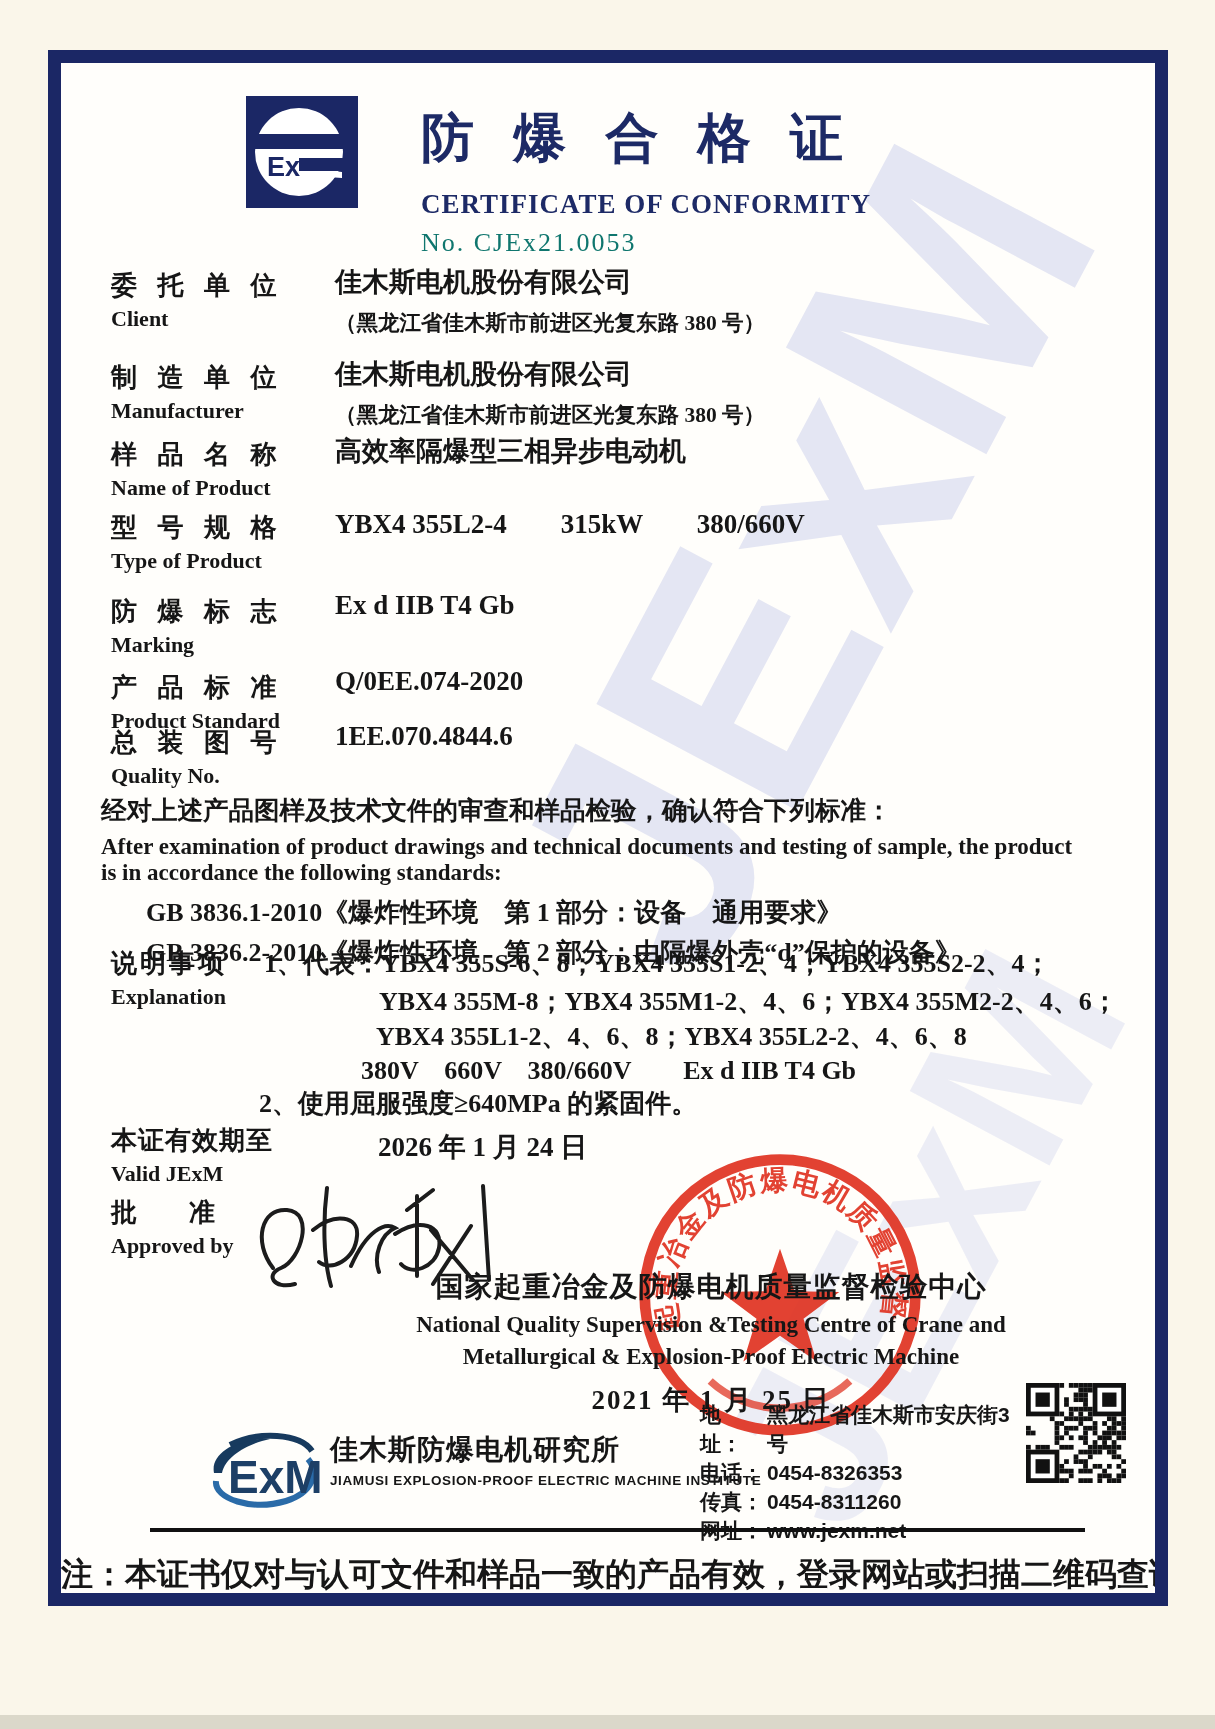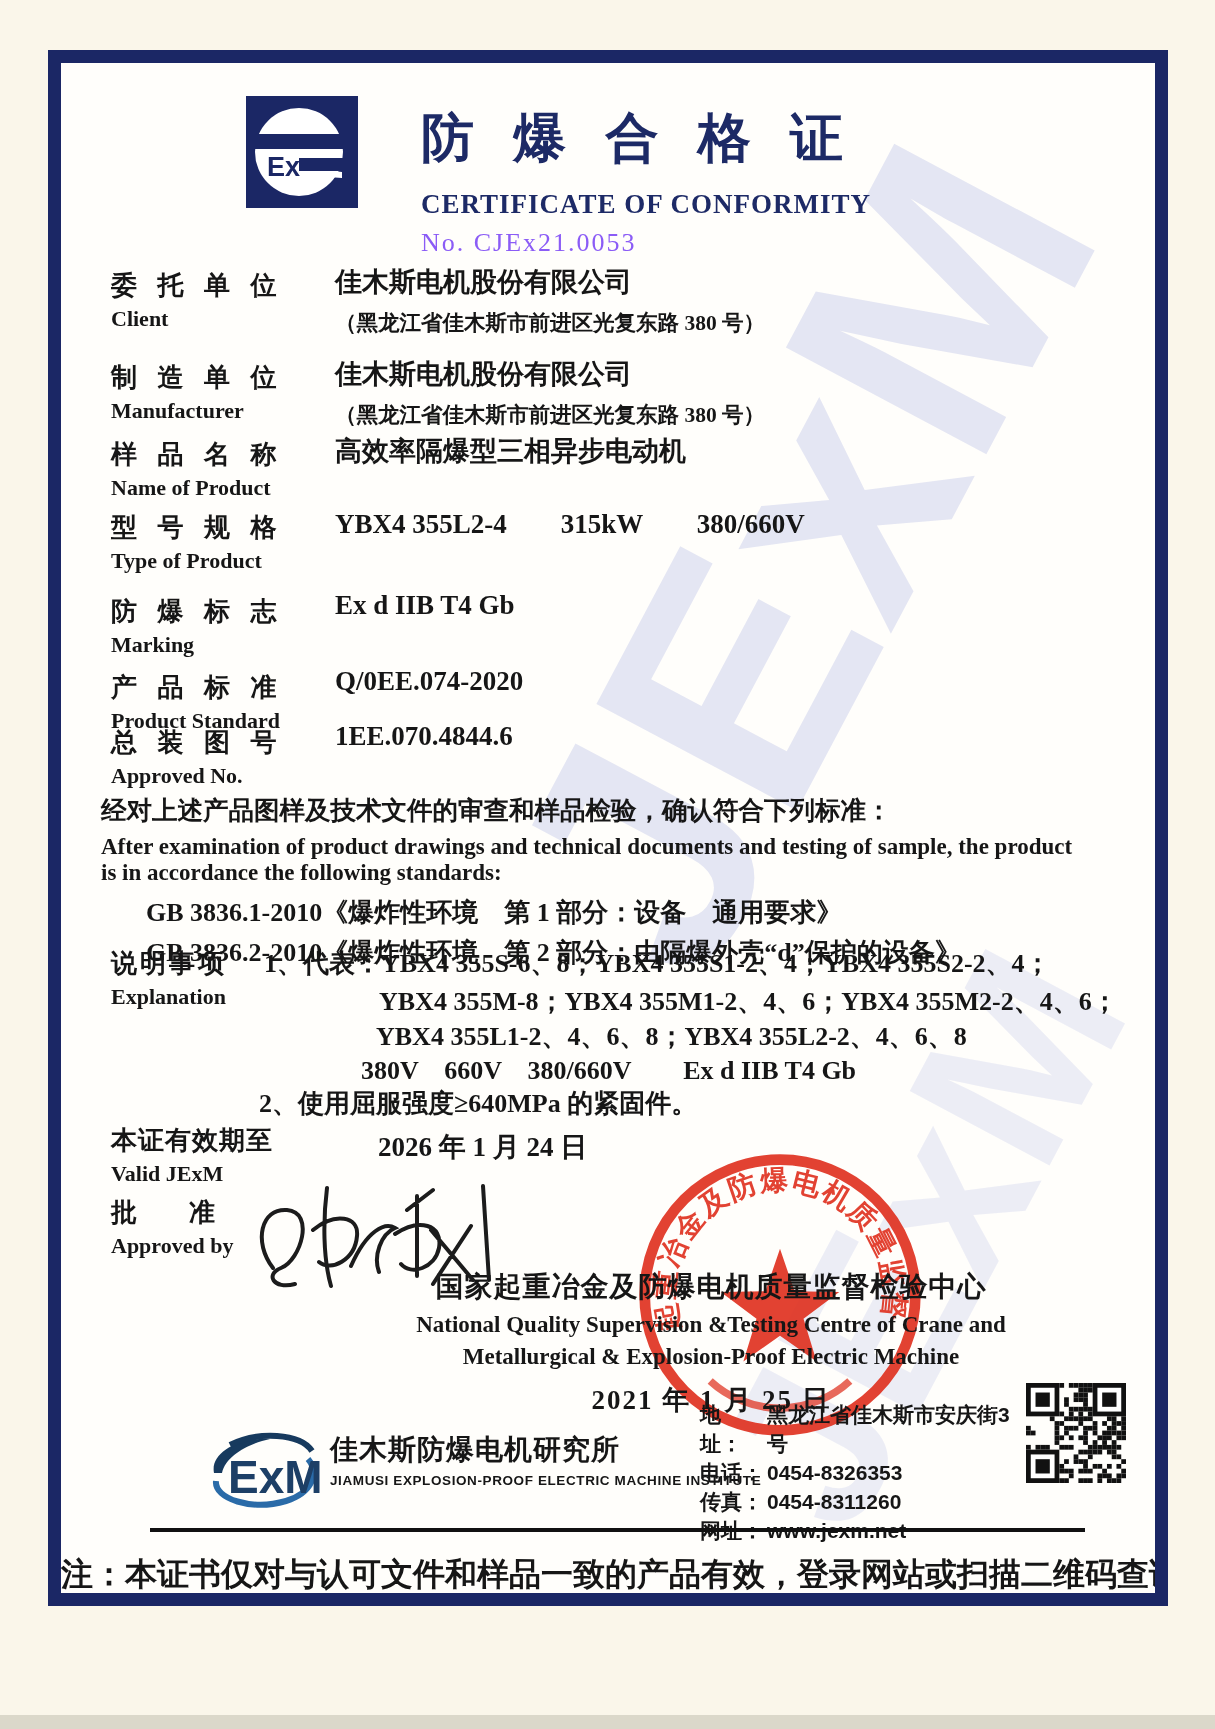--- a/index.html
+++ b/index.html
@@ -14,21 +14,21 @@
   .wm1{left:310px;top:330px;font-size:330px;transform:rotate(-62deg);opacity:.65;}
   .wm2{left:560px;top:1060px;font-size:230px;transform:rotate(-62deg);opacity:.45;}
 
   .abs{position:absolute;z-index:2;}
 
   
   .exlogo{left:185px;top:33px;width:112px;height:112px;}
   .titleblock{left:360px;top:40px;width:470px;text-align:left;}
   .title-cn{font-size:53px;font-weight:bold;color:#1d2a66;letter-spacing:13px;white-space:nowrap;}
   .title-en{font-size:27px;font-weight:bold;color:#1d2a66;letter-spacing:1px;margin-top:14px;white-space:nowrap;}
-  .cert-no{font-size:26px;color:#8b5cf6;margin-top:8px;letter-spacing:2px;margin-right:60px;white-space:nowrap;}
+  .cert-no{font-size:26px;color:#0f766e;margin-top:8px;letter-spacing:2px;margin-right:60px;white-space:nowrap;}
 
   
   .frow{left:50px;width:1010px;}
   .flabel-cn{font-size:26px;font-weight:bold;letter-spacing:7px;white-space:nowrap;}
   .flabel-en{font-size:22px;font-weight:bold;margin-top:3px;white-space:nowrap;}
   .fval{position:absolute;left:224px;top:-4px;width:780px;}
   .fval-main{font-size:27px;font-weight:bold;white-space:nowrap;}
   .fval-sub{font-size:21.5px;font-weight:600;margin-top:8px;white-space:nowrap;}
 
   .stmt-cn{font-size:25.5px;font-weight:bold;white-space:nowrap;}
@@ -120,21 +120,21 @@
     </div>
     <div class="abs frow" style="top:607px">
       <div class="flabel-cn">产 品 标 准</div>
       <div class="flabel-en">Product Standard</div>
       <div class="fval">
           <div class="fval-main">Q/0EE.074-2020</div>
         </div>
     </div>
     <div class="abs frow" style="top:662px">
       <div class="flabel-cn">总 装 图 号</div>
-      <div class="flabel-en">Approved No.</div>
+      <div class="flabel-en">Quality No.</div>
       <div class="fval">
           <div class="fval-main">1EE.070.4844.6</div>
         </div>
     </div>
 
     <div class="abs" style="left:40px;top:730px;width:1030px">
       <div class="stmt-cn">经对上述产品图样及技术文件的审查和样品检验，确认符合下列标准：</div>
       <div class="stmt-en" style="margin-top:6px">After examination of product drawings and technical documents and testing of sample, the product</div>
       <div class="stmt-en">is in accordance the following standards:</div>
       <div class="std" style="margin-left:45px;margin-top:9px">GB 3836.1-2010《爆炸性环境　第 1 部分：设备　通用要求》</div>

